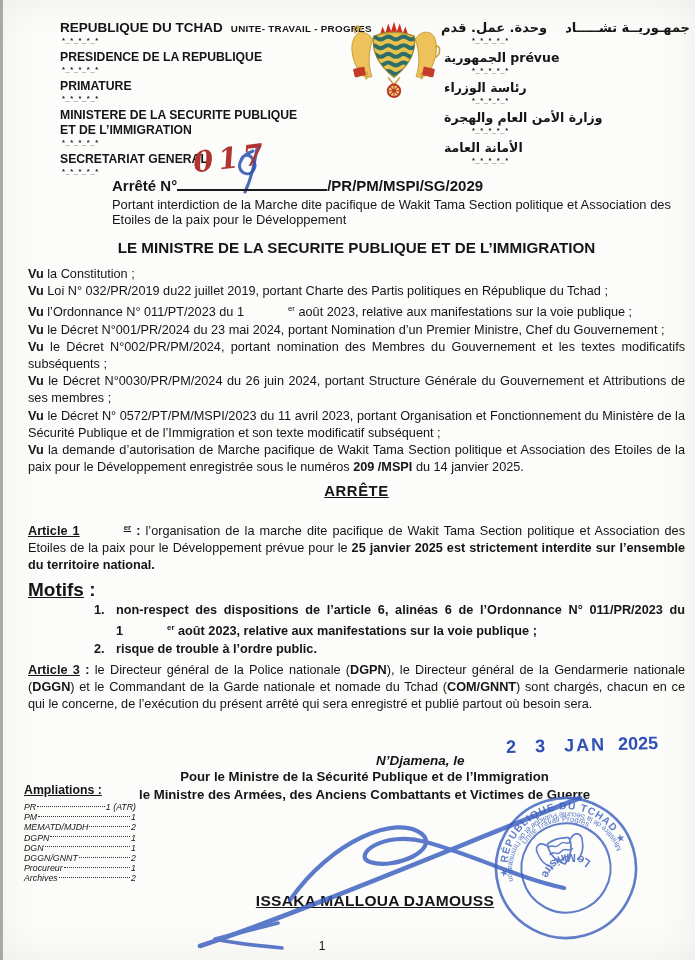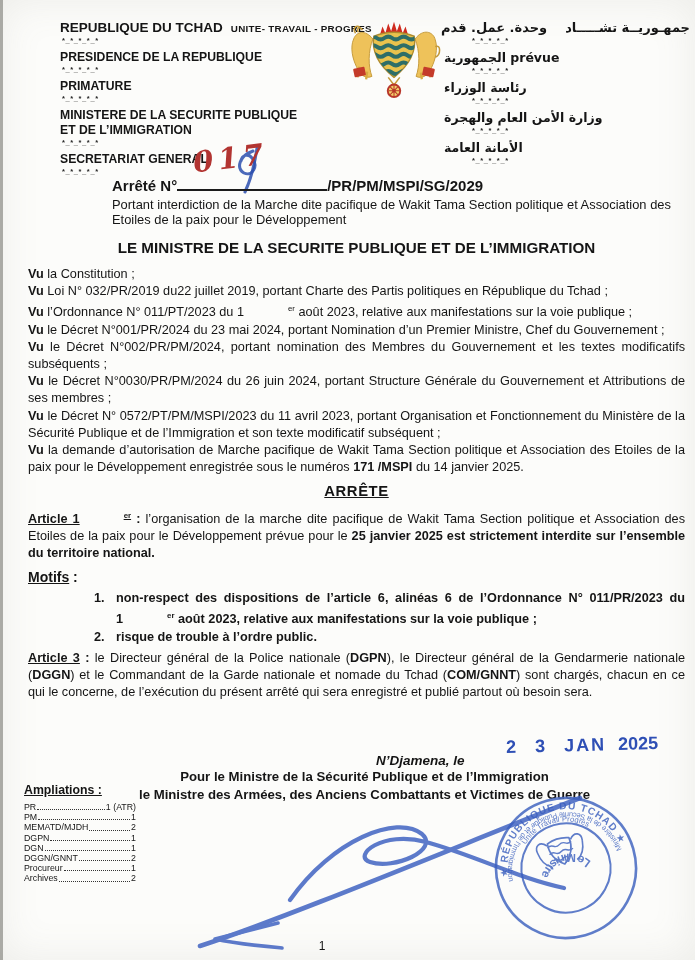--- a/index.html
+++ b/index.html
@@ -37,37 +37,37 @@
   .arrete-line{font-size:15px;font-weight:bold;white-space:nowrap;margin-bottom:3px;}
   .num-blank{display:inline-block;width:150px;height:13px;border-bottom:2px solid #1b1b1b;position:relative;vertical-align:baseline;}
   .handwritten-num{
     position:absolute;left:16px;top:-26px;
     font-family:"DejaVu Serif",serif;font-style:italic;font-weight:600;
     font-size:29px;color:#b23431;letter-spacing:5px;transform:rotate(-7deg);
   }
   .subject{font-size:12.9px;line-height:15.2px;}
   .minister-heading{text-align:center;font-weight:bold;font-size:15.2px;margin:11px 0 10px;}
   .visa{margin:0;}
-  .arrete-heading{text-align:center;font-size:14.8px;font-weight:bold;text-decoration:underline;letter-spacing:.6px;margin:7px 0 6px;}
+  .arrete-heading{text-align:center;font-size:14.8px;font-weight:bold;text-decoration:underline;letter-spacing:.6px;margin:7px 0 18px;}
   .para{margin:0 0 6px;}
-  .motifs-title{margin:2px 0 4px;font-size:14px;text-align:left;}
+  .motifs-title{margin:2px 0 4px;font-size:19px;text-align:left;}
   .motif-item{display:flex;margin:0 0 1px 66px;font-weight:bold;}
   .motif-item .marker{width:22px;flex:none;}
   .motif-item .mtxt{flex:1;text-align:justify;}
 
   
   .place-line{position:absolute;left:376px;top:753px;font-style:italic;font-size:13.5px;font-weight:600;}
   .date-stamp{position:absolute;left:506px;top:735px;color:#2e4fb5;font-weight:bold;font-size:18px;transform:rotate(-1.5deg);white-space:nowrap;}
   .date-stamp .day{letter-spacing:7px;}
   .date-stamp .mon{margin-left:12px;letter-spacing:2px;}
   .date-stamp .yr{margin-left:12px;letter-spacing:0;}
   .pour-block{position:absolute;left:92px;top:768px;width:545px;text-align:center;font-weight:bold;font-size:13.2px;line-height:17.5px;}
   .ampliations{position:absolute;left:24px;top:783px;width:112px;}
   .amp-title{font-size:12.3px;font-weight:bold;text-decoration:underline;margin-bottom:5px;}
-  .amp-row{display:flex;align-items:flex-end;font-size:8.8px;line-height:10.2px;white-space:nowrap;}
+  .amp-row{display:flex;align-items:center;font-size:8.8px;line-height:10.2px;white-space:nowrap;font-style:italic;}
   .amp-dots{flex:1;border-bottom:1.4px dotted #333;margin:0 1px 2px 1px;min-width:6px;}
   .signer-name{position:absolute;left:222px;top:892px;width:306px;text-align:center;font-weight:bold;font-size:15.5px;text-decoration:underline;letter-spacing:.3px;}
   .seal{position:absolute;left:488px;top:792px;opacity:.88;}
   .signature{position:absolute;left:182px;top:778px;}
   .page-num{position:absolute;left:312px;top:939px;width:20px;text-align:center;font-size:12px;}
 </style>
 </head>
 <body>
 
 <div class="paper">
@@ -159,21 +159,21 @@
 
     <div class="minister-heading">LE MINISTRE DE LA SECURITE PUBLIQUE ET DE L’IMMIGRATION</div>
 
     <p class="visa"><span class="b">Vu</span><span> la Constitution ;</span></p>
     <p class="visa"><span class="b">Vu</span><span> Loi N° 032/PR/2019 du22 juillet 2019, portant Charte des Partis politiques en République du Tchad ;</span></p>
     <p class="visa"><span class="b">Vu</span><span> l’Ordonnance N° 011/PT/2023 du 1</span><sup>er</sup><span> août 2023, relative aux manifestations sur la voie publique ;</span></p>
     <p class="visa"><span class="b">Vu</span><span> le Décret N°001/PR/2024 du 23 mai 2024, portant Nomination d’un Premier Ministre, Chef du Gouvernement ;</span></p>
     <p class="visa"><span class="b">Vu</span><span> le Décret N°002/PR/PM/2024, portant nomination des Membres du Gouvernement et les textes modificatifs subséquents ;</span></p>
     <p class="visa"><span class="b">Vu</span><span> le Décret N°0030/PR/PM/2024 du 26 juin 2024, portant Structure Générale du Gouvernement et Attributions de ses membres ;</span></p>
     <p class="visa"><span class="b">Vu</span><span> le Décret N° 0572/PT/PM/MSPI/2023 du 11 avril 2023, portant Organisation et Fonctionnement du Ministère de la Sécurité Publique et de l’Immigration et son texte modificatif subséquent ;</span></p>
-    <p class="visa"><span class="b">Vu</span><span> la demande d’autorisation de Marche pacifique de Wakit Tama Section politique et Association des Etoiles de la paix pour le Développement enregistrée sous le numéros </span><span class="b">171 /MSPI</span><span> du 14 janvier 2025.</span></p>
+    <p class="visa"><span class="b">Vu</span><span> la demande d’autorisation de Marche pacifique de Wakit Tama Section politique et Association des Etoiles de la paix pour le Développement enregistrée sous le numéros </span><span class="b">209 /MSPI</span><span> du 14 janvier 2025.</span></p>
 
     <div class="arrete-heading">ARRÊTE</div>
 
     <p class="para"><span class="b u">Article 1</span><sup class="b u">er</sup><span class="b"> : </span><span>l’organisation de la marche dite pacifique de Wakit Tama Section politique et Association des Etoiles de la paix pour le Développement prévue pour le </span><span class="b">25 janvier 2025 est strictement interdite sur l’ensemble du territoire national.</span></p>
 
     <p class="motifs-title"><span class="b u">Motifs</span><span class="b"> :</span></p>
 
     <div class="motif-item">
       <span class="marker">1.</span>
       <div class="mtxt"><span class="b">non-respect des dispositions de l’article 6, alinéas 6  de l’Ordonnance N° 011/PR/2023 du 1</span><sup class="b">er</sup><span class="b"> août 2023, relative aux manifestations sur la voie publique ;</span></div>
@@ -234,20 +234,21 @@
         <span class="amp-dots"></span>
         <span>1</span>
       </div>
     <div class="amp-row">
         <span>Archives</span>
         <span class="amp-dots"></span>
         <span>2</span>
       </div>
   </div>
 
+  <div class="signer-name">ISSAKA MALLOUA DJAMOUSS</div>
 
   <div class="seal">
     <svg width="156" height="152" viewBox="0 0 150 150">
       <defs>
         <path id="arcTop" d="M 17,75 A 58,58 0 0 1 133,75"></path>
         <path id="arcMotto" d="M 29,75 A 46,46 0 0 1 121,75"></path>
         <path id="arcBottom" d="M 133,78 A 58,58 0 0 0 17,78"></path>
         <path id="arcMin" d="M 104,84 A 30,30 0 0 0 46,84"></path>
       </defs>
       <g transform="rotate(-16 75 75)" fill="none" stroke="#4a6cc3">

